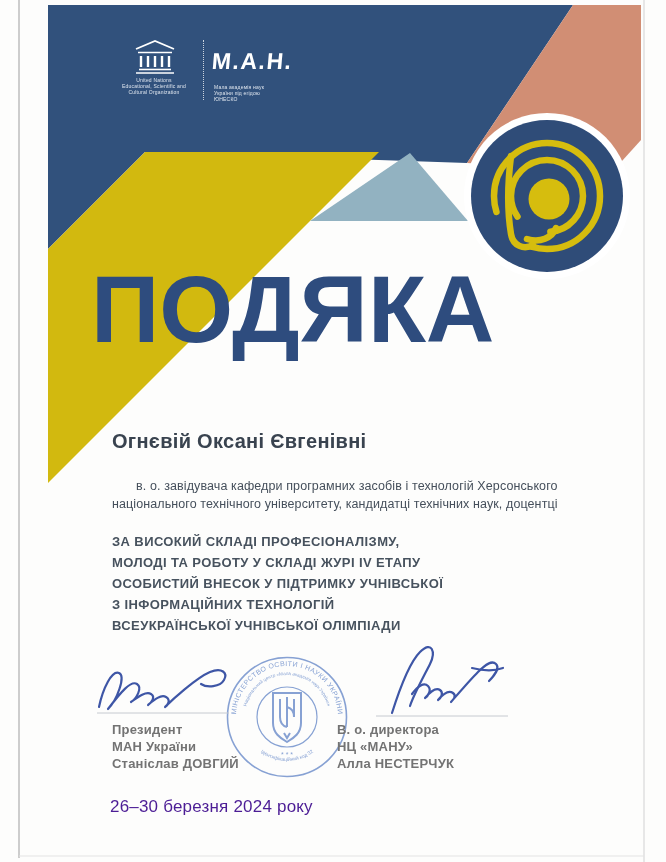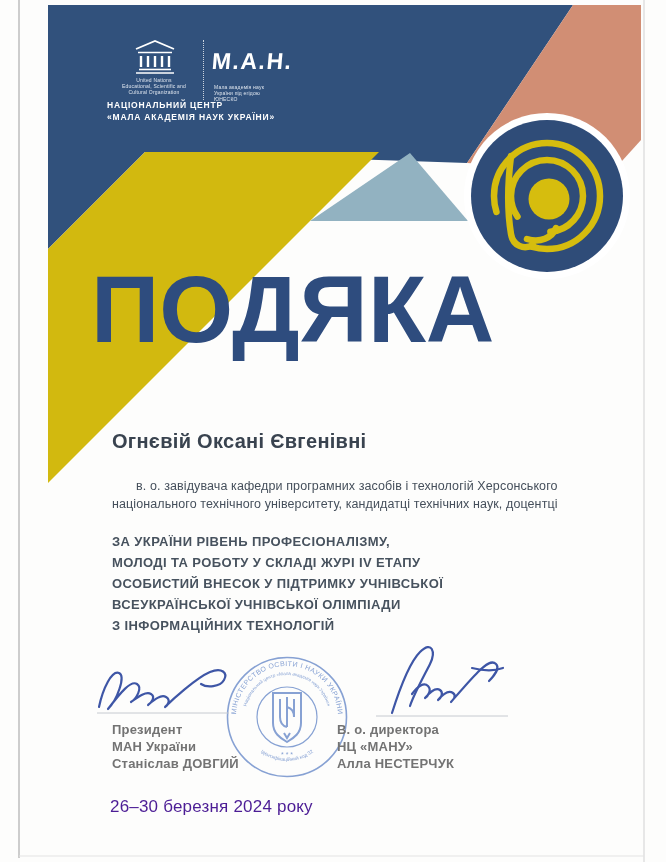--- a/index.html
+++ b/index.html
@@ -131,40 +131,36 @@
 
   <div class="divider"></div>
 
   <div class="txt man-logo">М.А.Н.</div>
   <div class="txt man-cap">
     <div>Мала академія наук</div>
     <div>України під егідою</div>
     <div>ЮНЕСКО</div>
   </div>
 
-  <div class="txt org">
-    <div>НАЦІОНАЛЬНИЙ ЦЕНТР</div>
-    <div>«МАЛА АКАДЕМІЯ НАУК УКРАЇНИ»</div>
-  </div>
 
   <div class="txt name">Огнєвій Оксані Євгенівні</div>
 
   <div class="txt title">ПОДЯКА</div>
 
   <div class="txt position">
     <div>в. о. завідувача кафедри програмних засобів і технологій Херсонського</div>
     <div>національного технічного університету, кандидатці технічних наук, доцентці</div>
   </div>
 
   <div class="txt citation">
-    <div>ЗА УКРАЇНИ РІВЕНЬ ПРОФЕСІОНАЛІЗМУ,</div>
+    <div>ЗА ВИСОКИЙ СКЛАДІ ПРОФЕСІОНАЛІЗМУ,</div>
     <div>МОЛОДІ ТА РОБОТУ У СКЛАДІ ЖУРІ IV ЕТАПУ</div>
     <div>ОСОБИСТИЙ ВНЕСОК У ПІДТРИМКУ УЧНІВСЬКОЇ</div>
+    <div>З ІНФОРМАЦІЙНИХ ТЕХНОЛОГІЙ</div>
     <div>ВСЕУКРАЇНСЬКОЇ УЧНІВСЬКОЇ ОЛІМПІАДИ</div>
-    <div>З ІНФОРМАЦІЙНИХ ТЕХНОЛОГІЙ</div>
   </div>
 
   <div class="txt official left">
     <div>Президент</div>
     <div>МАН України</div>
     <div>Станіслав ДОВГИЙ</div>
   </div>
 
   <div class="txt official right">
     <div>В. о. директора</div>

